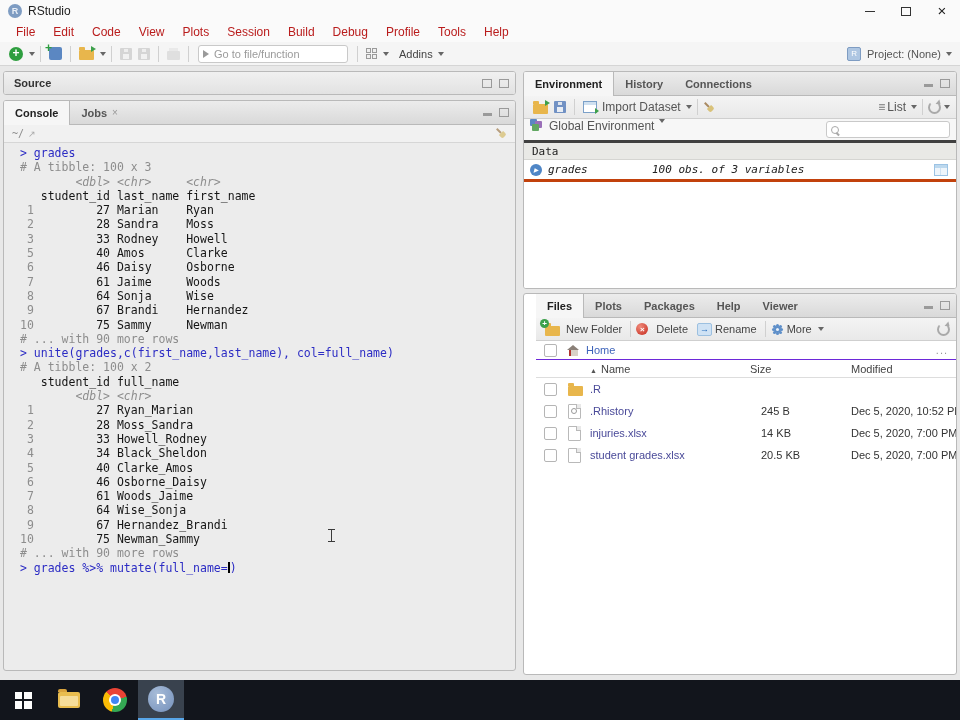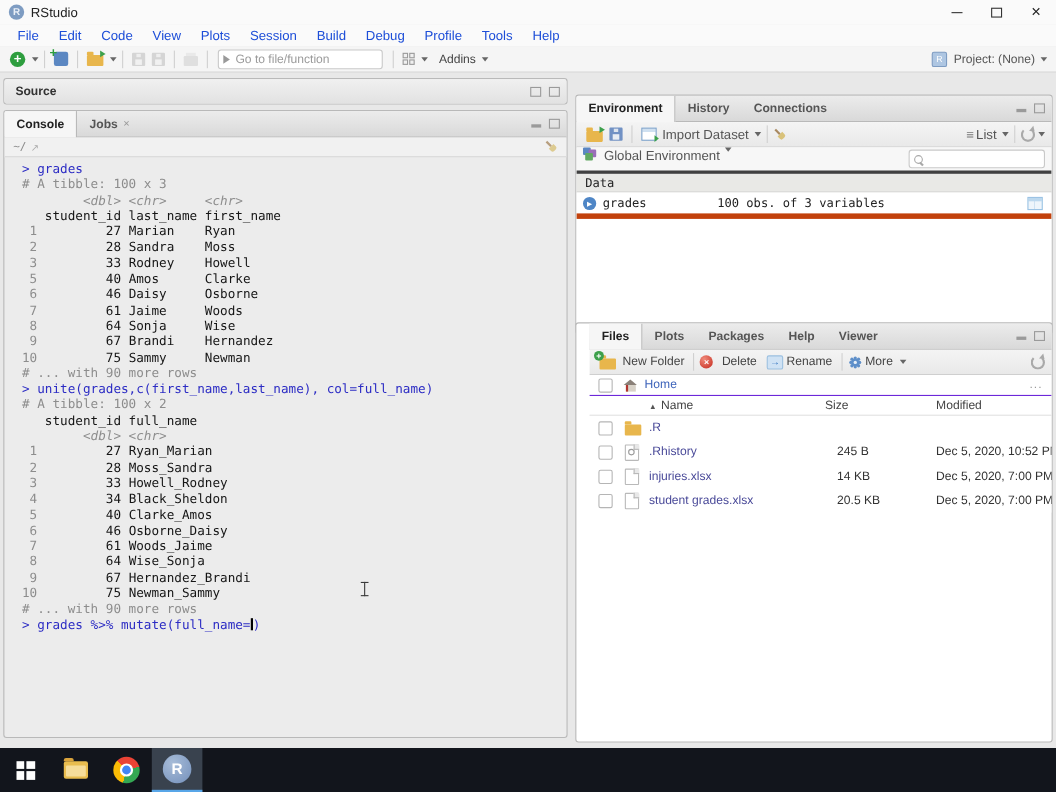--- a/index.html
+++ b/index.html
@@ -28,21 +28,21 @@
   .title-text{position:absolute;left:28px;top:0;font-size:12px;color:#222;line-height:22px;}
   .winbtns{position:absolute;right:0;top:0;height:22px;display:flex;}
   .winbtn{width:36px;height:22px;display:flex;align-items:center;justify-content:center;}
   .glyph-min{width:10px;height:1px;background:#333;}
   .glyph-restore{width:8px;height:7px;border:1px solid #333;position:relative;background:var(--chrome-bg);}
   .glyph-restore::before{content:"";position:absolute;left:2px;top:-3px;width:8px;height:7px;border:1px solid #333;z-index:-1;}
   .glyph-close{font-size:15px;color:#222;line-height:22px;}
 
   
   .menubar{position:absolute;left:0;top:22px;width:100%;height:20px;background:var(--chrome-bg);display:flex;align-items:center;padding-left:7px;box-sizing:border-box;}
-  .menu-item{font-size:12px;color:#1d4ed8;padding:0 9px;line-height:20px;}
+  .menu-item{font-size:12px;color:#b91c1c;padding:0 9px;line-height:20px;}
 
   
   .toolbar{position:absolute;left:0;top:42px;width:100%;height:24px;background:var(--toolbar-bg);
            border-bottom:1px solid #d5d5d5;display:flex;align-items:center;box-sizing:border-box;padding-left:6px;}
   .tb-sep{width:1px;height:16px;background:#d0d0d0;margin:0 5px;}
   .caret{width:0;height:0;border-left:3px solid transparent;border-right:3px solid transparent;border-top:4px solid #666;margin-left:3px;display:inline-block;}
   .ic{display:inline-flex;align-items:center;justify-content:center;margin:0 3px;}
   .icon-newdoc{width:14px;height:14px;border-radius:50%;background:#2e9e3f;color:#fff;font-size:12px;font-weight:bold;line-height:13px;text-align:center;}
   .icon-newproj{width:13px;height:13px;background:#5b87c2;position:relative;border-radius:2px;}
   .icon-newproj::after{content:"+";position:absolute;left:-4px;top:-6px;color:#2e9e3f;font-weight:bold;font-size:12px;}
@@ -109,21 +109,21 @@
   .icon-cubes{width:13px;height:12px;position:relative;}
   .icon-cubes i{position:absolute;width:7px;height:7px;border-radius:1px;}
   .icon-cubes i:nth-child(1){left:0;top:0;background:#5b87c2;}
   .icon-cubes i:nth-child(2){left:5px;top:2px;background:#9a6fb8;}
   .icon-cubes i:nth-child(3){left:2px;top:5px;background:#62a862;}
   .search-box{position:absolute;right:6px;top:2px;width:118px;height:15px;background:#fff;border:1px solid #c9c9c9;border-radius:3px;display:flex;align-items:center;padding-left:4px;}
   .icon-mag{width:6px;height:6px;border:1.5px solid #a9a9a9;border-radius:50%;position:relative;}
   .icon-mag::after{content:"";position:absolute;left:5px;top:5px;width:4px;height:1.5px;background:#a9a9a9;transform:rotate(45deg);transform-origin:0 0;}
   .data-section{height:16px;background:#e9e9e6;border-bottom:1px solid #d5d5d2;display:flex;align-items:center;padding:0 8px;}
   .data-section span{font-family:"DejaVu Sans Mono",monospace;font-size:11px;color:#222;}
-  .obj-row{height:19px;display:flex;align-items:center;padding:0 6px;border-bottom:5px solid #c2410c;position:relative;background:#fff;}
+  .obj-row{height:19px;display:flex;align-items:center;padding:0 6px;border-bottom:3px solid #c2410c;position:relative;background:#fff;font-style:italic;}
   .icon-play{width:12px;height:12px;border-radius:50%;background:#4f86c6;color:#fff;font-size:6px;display:flex;align-items:center;justify-content:center;}
   .obj-name{font-family:"DejaVu Sans Mono",monospace;font-size:11px;color:#222;margin-left:6px;}
   .obj-desc{font-family:"DejaVu Sans Mono",monospace;font-size:11px;color:#222;position:absolute;left:128px;}
   .icon-gridtable{position:absolute;right:8px;width:12px;height:10px;border:1px solid #9cc3e4;
      background:linear-gradient(#bcd8ee,#bcd8ee) top/12px 3px no-repeat,
                 linear-gradient(90deg,transparent 5px,#cfe2f2 5px,#cfe2f2 6px,transparent 6px),#eef5fb;}
   .env-rest{background:#fff;height:100%;}
 
   
   #files-pane{left:523px;top:293px;width:434px;height:382px;padding-left:12px;}
@@ -317,21 +317,21 @@
         <div class="ln row"><span class="rownum"> 7</span>         61 Woods_Jaime</div>
         <div class="ln row"><span class="rownum"> 8</span>         64 Wise_Sonja</div>
         <div class="ln row"><span class="rownum"> 9</span>         67 Hernandez_Brandi</div>
         <div class="ln row"><span class="rownum">10</span>         75 Newman_Sammy</div>
         <div class="ln dim"># ... with 90 more rows</div>
         <div class="ln input">&gt; grades %&gt;% mutate(full_name=<span class="blockcursor"></span>)</div>
       </div>
     <div class="ibeam"></div>
   </div>
 
-  <div class="pane" id="env-pane" style="left: 523px; top: 86px; width: 434px; height: 218px;">
+  <div class="pane" id="env-pane" style="left: 523px; top: 71px; width: 434px; height: 218px;">
     <div class="tabstrip">
       <div class="tab active">
           <span>Environment</span>
         </div>
       <div class="tab">
           <span>History</span>
         </div>
       <div class="tab">
           <span>Connections</span>
         </div>

